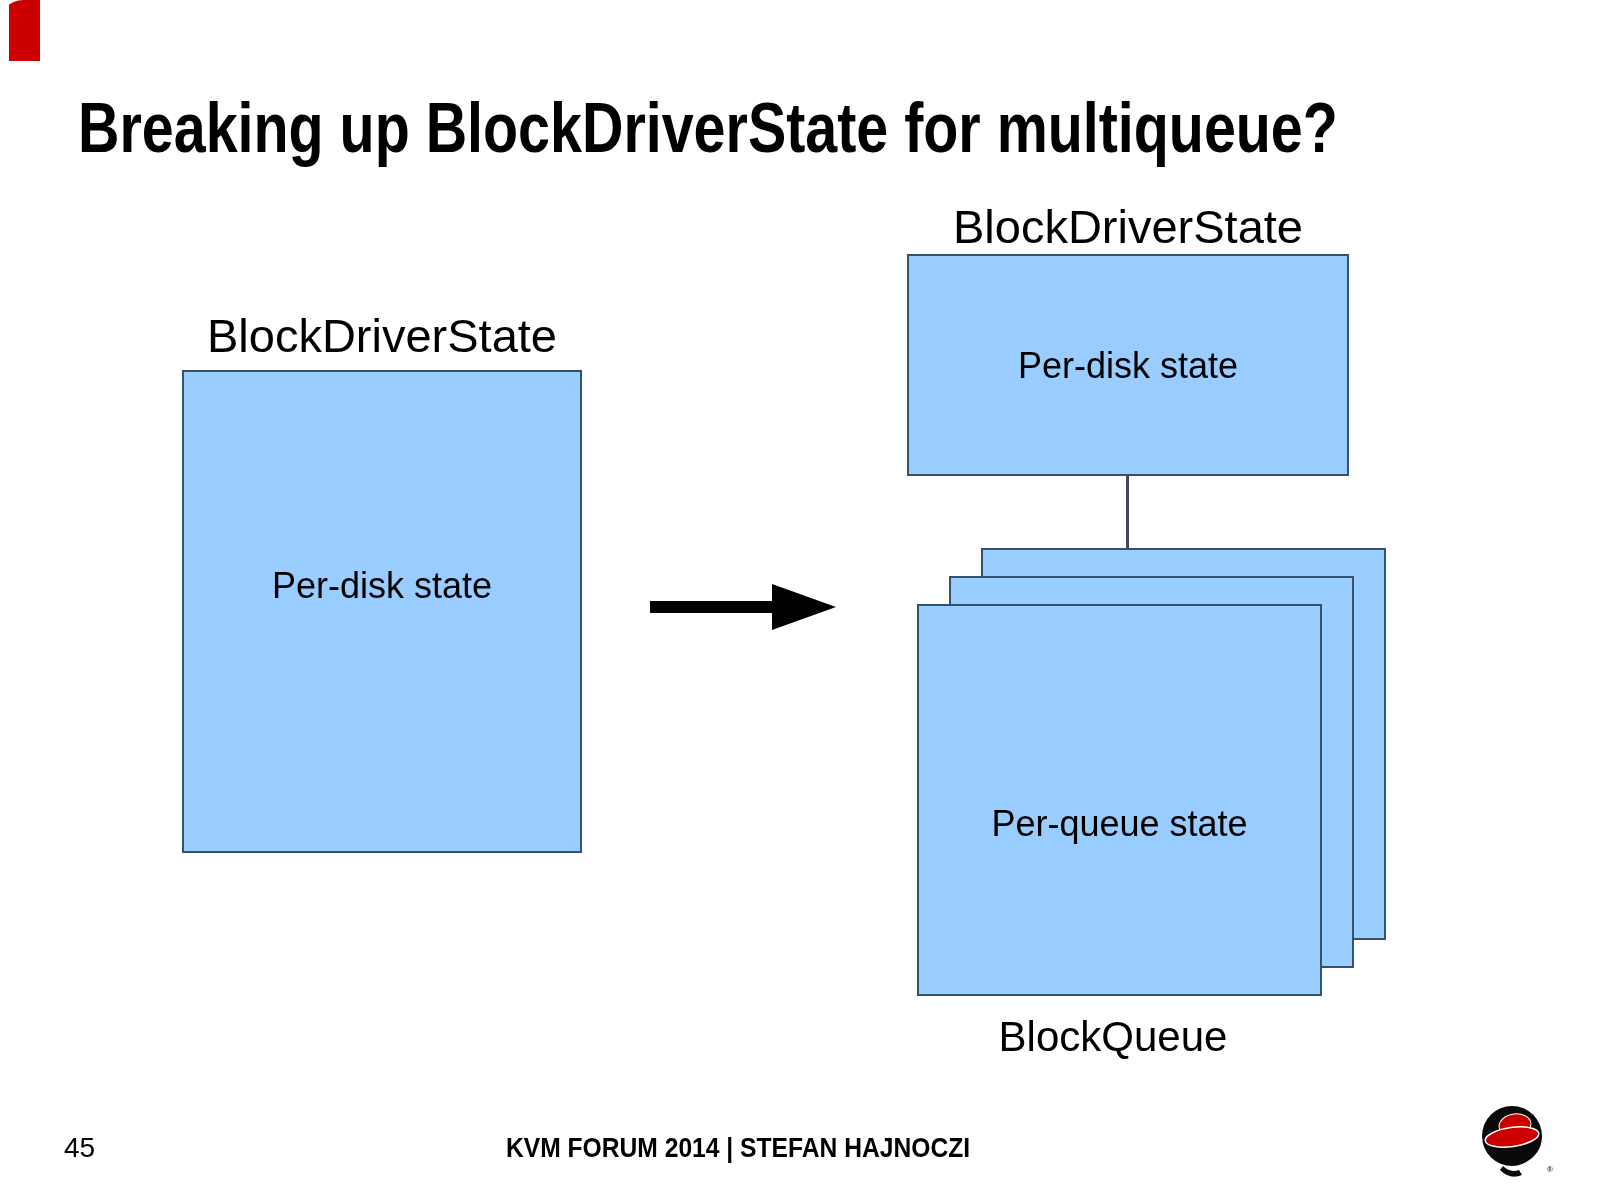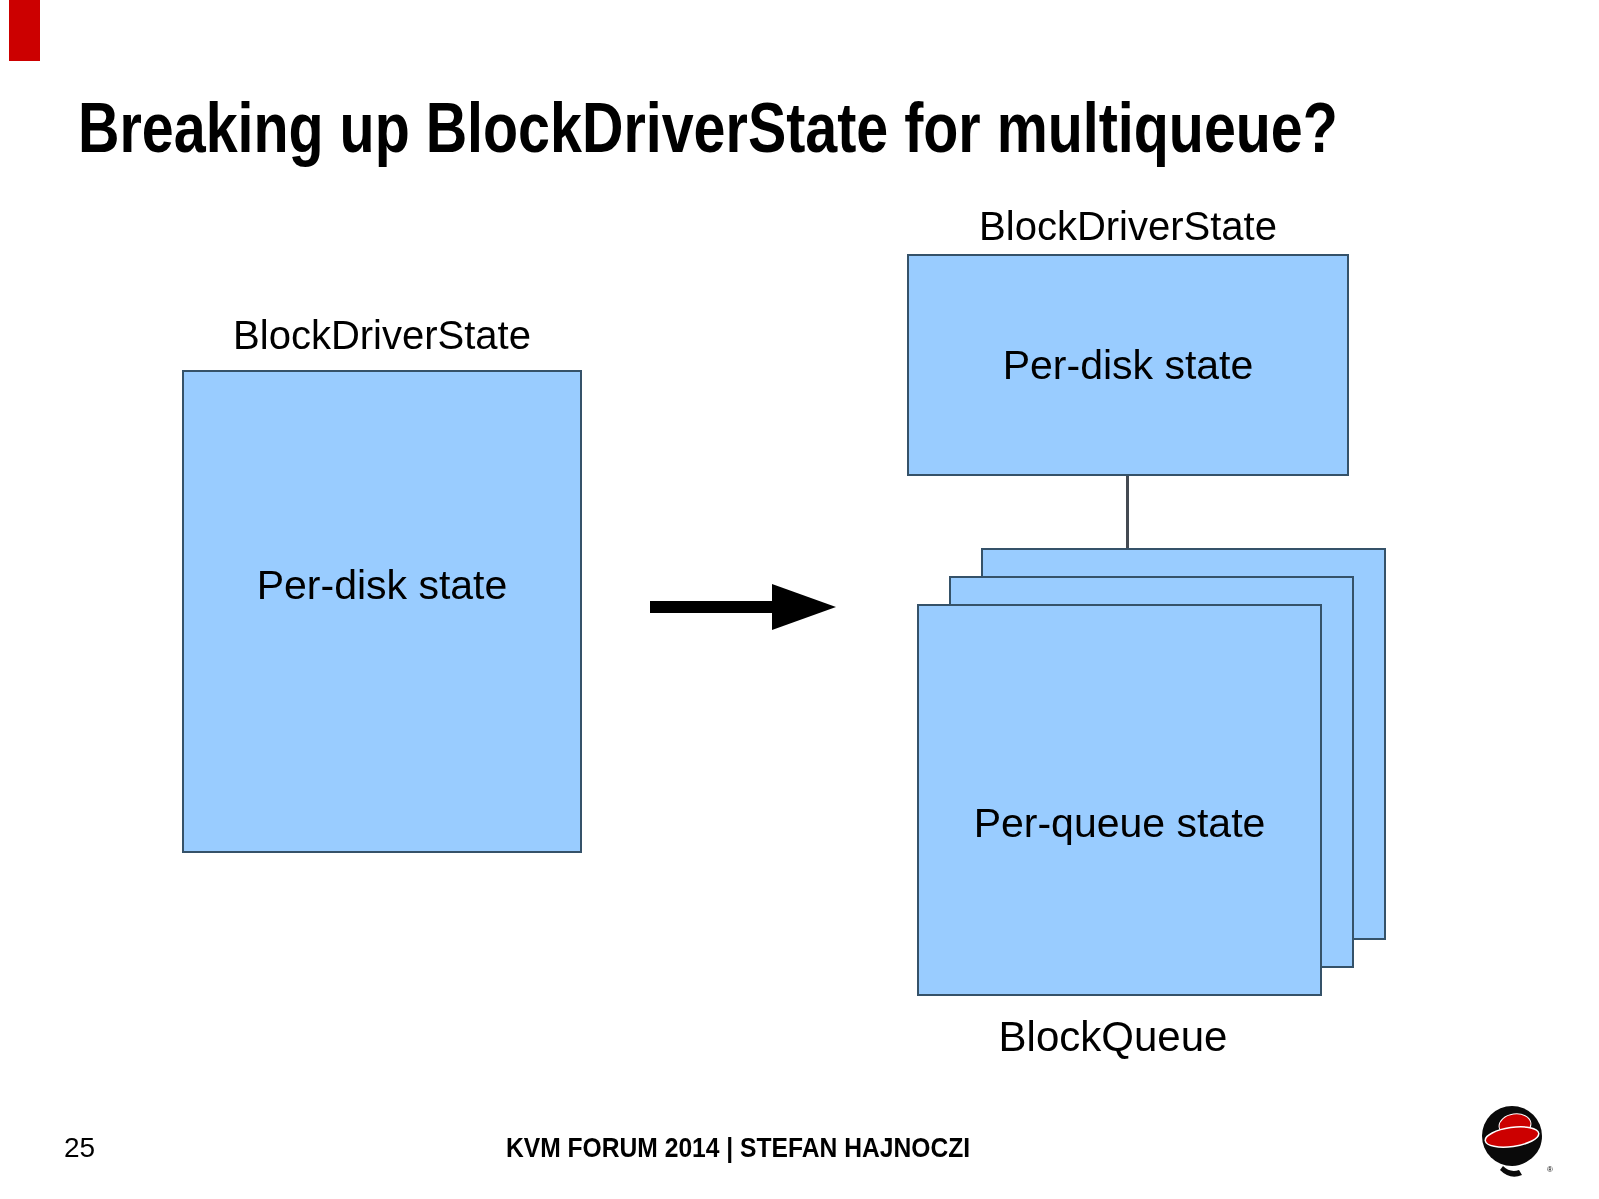--- a/index.html
+++ b/index.html
@@ -10,50 +10,51 @@
     --text-color:#000000;
   }
   html,body{margin:0;padding:0;background:#ffffff;}
   .slide{
     position:relative;
     width:1599px;height:1199px;
     background:#ffffff;
     overflow:hidden;
     font-family:"Liberation Sans","DejaVu Sans",sans-serif;
     color:var(--text-color);
+    border-radius:23px;
   }
   
   .ribbon{
     position:absolute;left:9px;top:0;width:31px;height:61px;
     background:var(--accent-red);
   }
   
   .title{
     position:absolute;left:78px;top:93px;
     font-size:70px;font-weight:bold;line-height:70px;
     white-space:nowrap;letter-spacing:0px;
     transform:scaleX(0.82);transform-origin:left top;
   }
   
   .diag-label{
     position:absolute;width:500px;text-align:center;
-    font-size:40px;line-height:47px;white-space:nowrap;
+    font-size:47px;line-height:47px;white-space:nowrap;
   }
   .label-left{left:132px;top:312px;}
   .label-right{left:878px;top:203px;}
   .label-queue{left:863px;top:1012px;font-size:42px;line-height:50px;}
   
   .bdsbox{
     position:absolute;
     background:var(--box-fill);
     border:2px solid var(--box-border);
     box-sizing:border-box;
     display:flex;align-items:center;justify-content:center;
     text-align:center;
-    font-size:41px;line-height:53px;
+    font-size:36px;line-height:53px;
   }
   .box-left{left:182px;top:370px;width:400px;height:483px;}
   .box-left .inner{transform:translateY(-26px);}
   .box-disk{left:907px;top:254px;width:442px;height:222px;}
   .box-q-back{left:981px;top:548px;width:405px;height:392px;z-index:1;}
   .box-q-mid{left:949px;top:576px;width:405px;height:392px;z-index:2;}
   .box-q-front{left:917px;top:604px;width:405px;height:392px;z-index:3;}
   .box-q-front .inner{transform:translateY(14px);margin-top:18px;}
   
   .connector{
@@ -119,21 +120,21 @@
   <div class="connector"></div>
 
   <div class="bdsbox box-q-back"></div>
   <div class="bdsbox box-q-mid"></div>
   <div class="bdsbox box-q-front">
     <div class="inner">Per-queue state</div>
   </div>
 
   <div class="diag-label label-queue">BlockQueue</div>
 
-  <div class="page-number">25</div>
+  <div class="page-number">45</div>
 
   <div class="footer-center">
     <span class="cond">KVM FORUM 2014 | STEFAN HAJNOCZI</span>
   </div>
 
   <svg class="logo" viewBox="0 0 84 76" xmlns="http://www.w3.org/2000/svg">
 
     <path d="M40 4 a30 30 0 0 1 30 30 c0 8 -3 15 -8 20 c-6 6 -13.5 10 -22 10
              a30 30 0 0 1 -30 -30 a30 30 0 0 1 30 -30 z" fill="#0a0a0a"></path>
 

